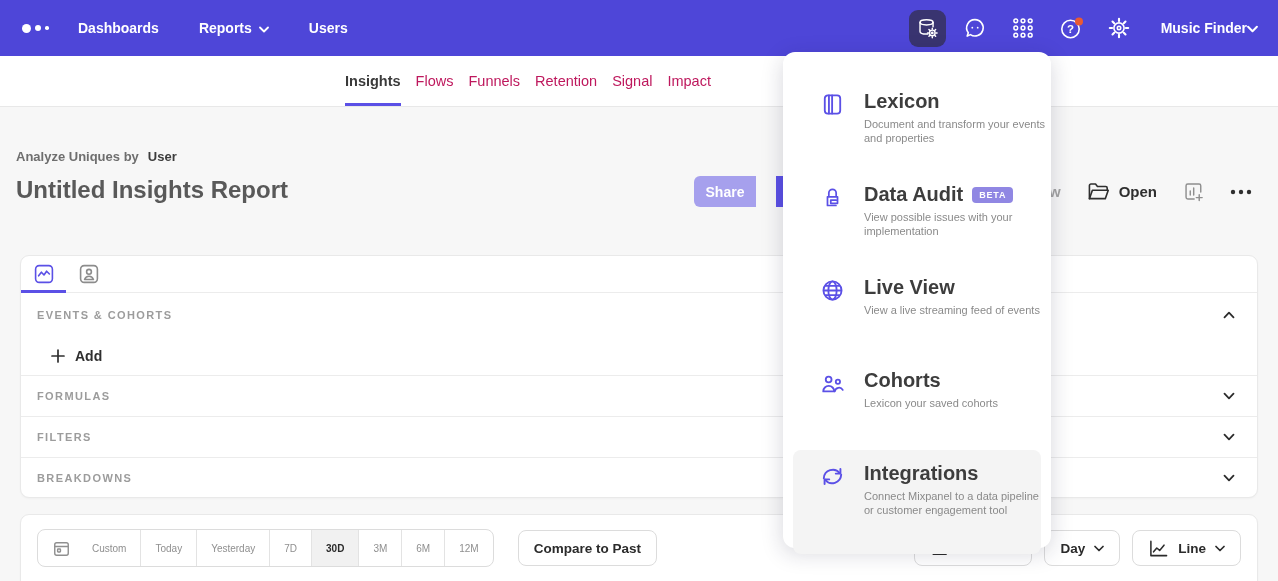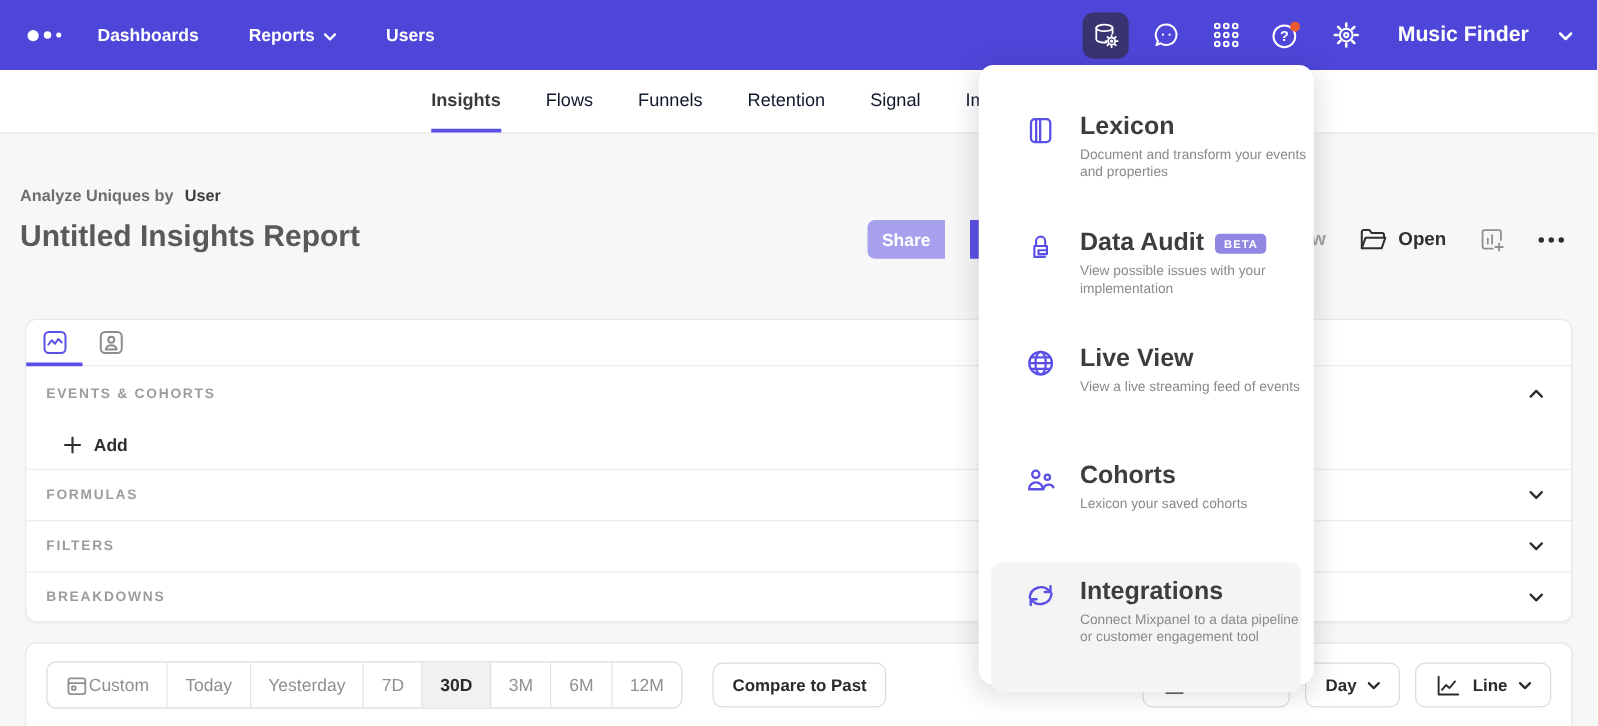--- a/index.html
+++ b/index.html
@@ -13,25 +13,25 @@
   .logo i:nth-child(1){width:9px;height:9px;}
   .logo i:nth-child(2){width:6px;height:6px;}
   .logo i:nth-child(3){width:3.5px;height:3.5px;}
   .tn-items{position:absolute;left:78px;top:0;height:56px;display:flex;align-items:center;gap:40px;}
   .tn-item{display:flex;align-items:flex-end;gap:7px;color:#fff;font-size:14px;font-weight:600;cursor:pointer;}
   .tn-search{position:absolute;left:386px;top:11px;width:452px;height:33px;background:var(--topnav-search-bg,#453EC2);border-radius:8px;display:flex;align-items:center;justify-content:center;gap:10px;cursor:text;}
   .tn-search span{color:rgba(255,255,255,.75);font-size:14px;}
   .tn-right{position:absolute;right:20px;top:0;height:56px;display:flex;align-items:center;gap:11px;}
   .tn-iconbtn{width:37px;height:37px;border-radius:9px;display:flex;align-items:center;justify-content:center;cursor:pointer;}
   .tn-iconbtn.active{background:var(--topnav-active-bg,#393470);}
-  .tn-project{display:flex;align-items:center;gap:24px;color:#fff;font-size:17px;font-weight:700;margin-left:12px;cursor:pointer;}
-
-  
-  .tabbar{position:absolute;left:0;top:56px;width:100%;height:51px;background:#fff;border-bottom:1px solid #e8e8e8;display:flex;align-items:stretch;padding-left:345px;box-sizing:border-box;gap:36px;}
-  .rtab{display:flex;align-items:center;justify-content:center;font-size:14.5px;color:#0f172a;cursor:pointer;position:relative;white-space:nowrap;}
+  .tn-project{display:flex;align-items:center;gap:0;color:#fff;font-size:14px;font-weight:700;margin-left:12px;cursor:pointer;}
+
+  
+  .tabbar{position:absolute;left:0;top:56px;width:100%;height:51px;background:#fff;border-bottom:1px solid #e8e8e8;display:flex;align-items:stretch;padding-left:345px;box-sizing:border-box;gap:15px;}
+  .rtab{display:flex;align-items:center;justify-content:center;font-size:14.5px;color:#be185d;cursor:pointer;position:relative;white-space:nowrap;}
   .rtab.active{color:#3a3a3a;font-weight:700;}
   .rtab.active::after{content:"";position:absolute;left:0;right:0;bottom:0;height:3px;background:var(--accent,#5B50E6);}
 
   
   .analyze{position:absolute;left:16px;top:149px;font-size:13px;font-weight:600;color:#6e6e6e;display:flex;gap:9px;}
   .analyze .entity{color:#3c3c3c;font-weight:700;cursor:pointer;}
   .rtitle{position:absolute;left:16px;top:176px;font-size:24px;font-weight:700;color:#595959;cursor:text;}
   .share-group{position:absolute;left:694px;top:176px;height:31px;display:flex;gap:20px;}
   .share-btn{background:var(--share-bg,#A6A0ED);color:#fff;font-size:14px;font-weight:600;border:none;border-radius:6px 0 0 6px;width:62px;height:31px;cursor:pointer;display:flex;align-items:center;justify-content:center;}
   .link-btn{background:var(--accent,#5B50E6);border:none;border-radius:0 6px 6px 0;width:37px;height:31px;cursor:pointer;display:flex;align-items:center;justify-content:center;}
@@ -49,21 +49,21 @@
   .qsection .qlabel{font-size:11px;font-weight:700;letter-spacing:1.4px;color:#9c9c9c;}
   .qsec-events{height:44px;}
   .qadd{height:38px;display:flex;align-items:center;gap:10px;padding-left:30px;cursor:pointer;}
   .qadd span{font-size:14px;font-weight:700;color:#2f2f2f;}
   .qrow{height:40px;border-top:1px solid #ececec;}
 
   
   .dcard{top:514px;height:90px;}
   .dbar{display:flex;align-items:center;padding:14px 16px 0 16px;}
   .segmented{display:flex;align-items:stretch;height:36px;border:1px solid #dcdcdc;border-radius:8px;overflow:hidden;background:#fff;}
-  .seg{display:flex;align-items:center;gap:0;padding:0 14px;font-size:14px;color:#8f8f8f;cursor:pointer;border-left:1px solid #e3e3e3;white-space:nowrap;}
+  .seg{display:flex;align-items:center;gap:21px;padding:0 14px;font-size:10px;color:#8f8f8f;cursor:pointer;border-left:1px solid #e3e3e3;white-space:nowrap;}
   .seg:first-child{border-left:none;}
   .seg.seg-active{background:#f1f1f1;color:#2b2b2b;font-weight:700;}
   .btn{display:flex;align-items:center;gap:9px;height:36px;padding:0 15px;border:1px solid #dcdcdc;border-radius:8px;background:#fff;font-size:13.5px;font-weight:600;color:#2b2b2b;cursor:pointer;box-sizing:border-box;white-space:nowrap;}
   .compare{margin-left:24px;}
   .dspacer{flex:1;}
   .dright{display:flex;align-items:center;gap:12px;}
 
   
   .apps-menu{position:absolute;left:783px;top:52px;width:268px;height:496px;background:#fff;border-radius:12px;box-shadow:0 5px 22px rgba(25,25,60,.18);z-index:100;padding-top:26px;box-sizing:border-box;}
   .menu-item{display:flex;align-items:flex-start;gap:18px;padding:12px 18px 12px 36px;min-height:93px;box-sizing:border-box;cursor:pointer;}

